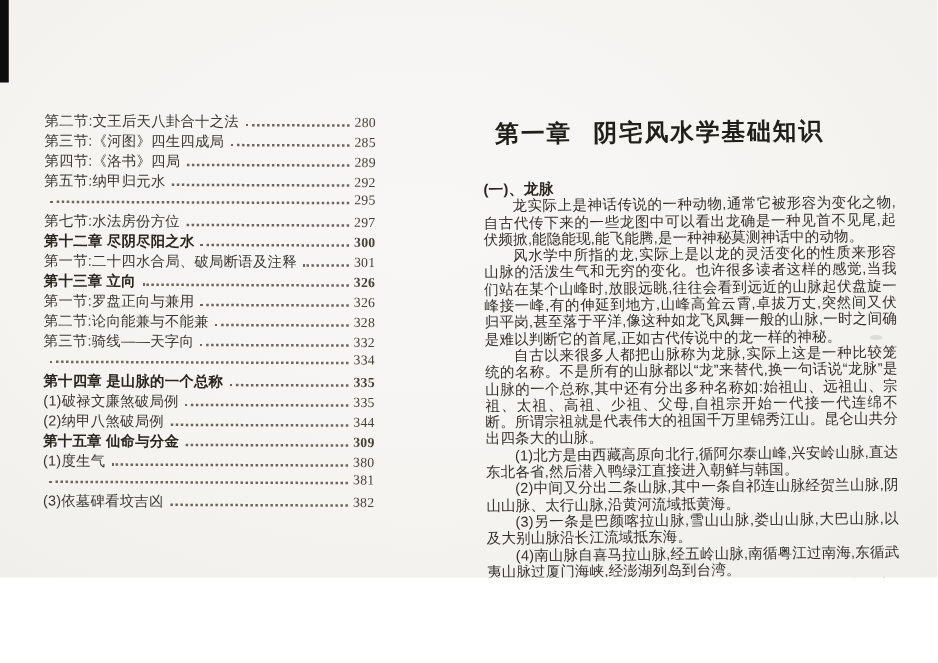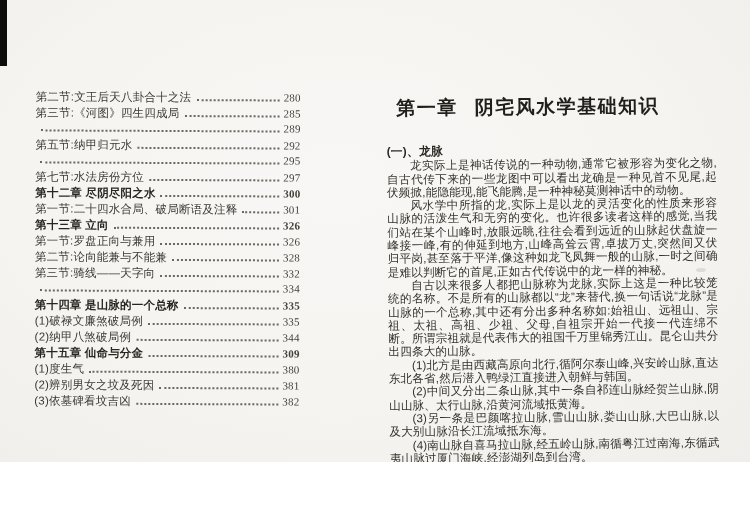--- a/index.html
+++ b/index.html
@@ -138,20 +138,21 @@
         <span class="toc-label">第二节:文王后天八卦合十之法</span>
         <span class="leader"></span>
         <span class="toc-page">280</span>
       </div>
       <div class="toc-row">
         <span class="toc-label">第三节:《河图》四生四成局</span>
         <span class="leader"></span>
         <span class="toc-page">285</span>
       </div>
       <div class="toc-row">
+        <span class="toc-label">第四节:《洛书》四局</span>
         <span class="leader"></span>
         <span class="toc-page">289</span>
       </div>
       <div class="toc-row">
         <span class="toc-label">第五节:纳甲归元水</span>
         <span class="leader"></span>
         <span class="toc-page">292</span>
       </div>
       <div class="toc-row">
         <span class="leader"></span>
@@ -215,21 +216,20 @@
         <span class="toc-label">第十五章  仙命与分金</span>
         <span class="leader"></span>
         <span class="toc-page">309</span>
       </div>
       <div class="toc-row">
         <span class="toc-label">(1)度生气</span>
         <span class="leader"></span>
         <span class="toc-page">380</span>
       </div>
       <div class="toc-row">
-        <span class="toc-label">(2)辨别男女之坟及死因</span>
         <span class="leader"></span>
         <span class="toc-page">381</span>
       </div>
       <div class="toc-row">
         <span class="toc-label">(3)依墓碑看坟吉凶</span>
         <span class="leader"></span>
         <span class="toc-page">382</span>
       </div>
     </div>
 

